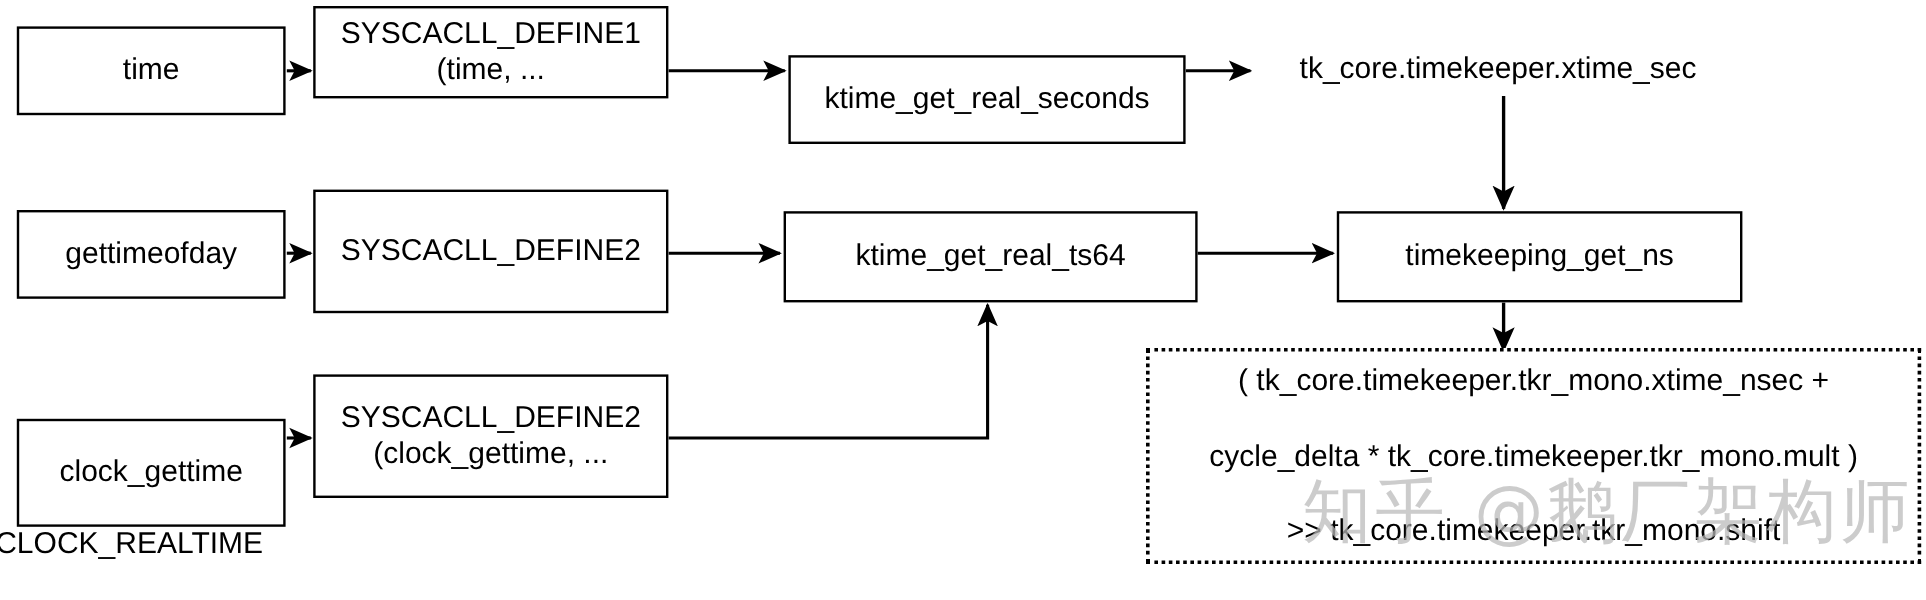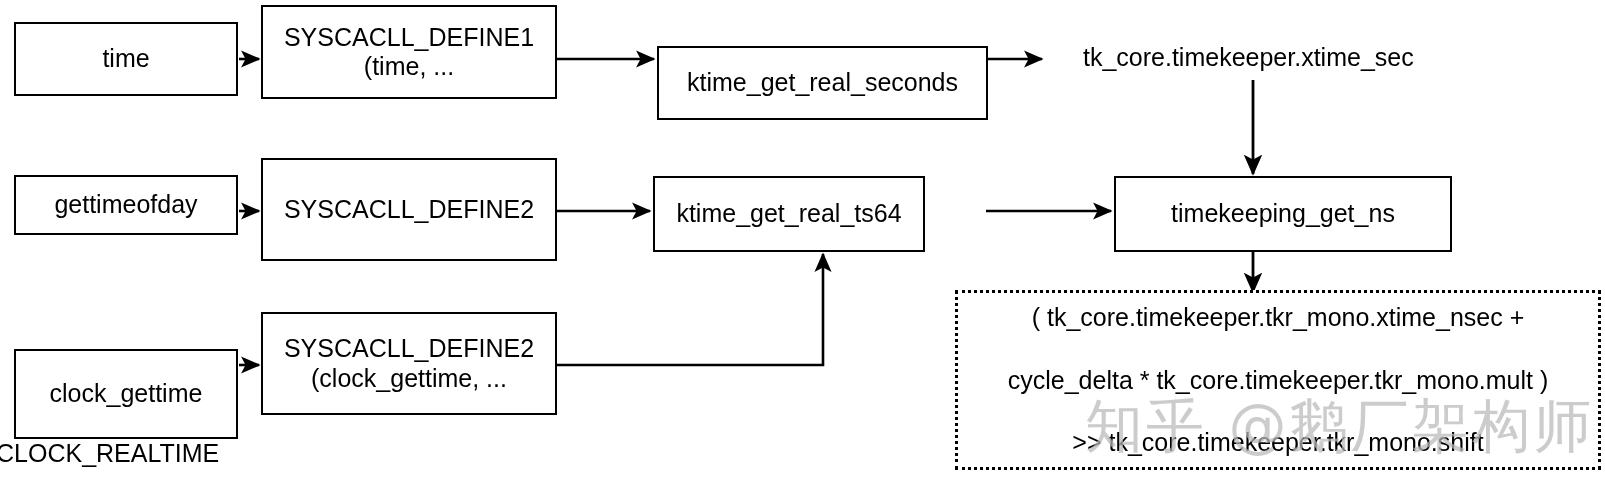--- a/index.html
+++ b/index.html
@@ -109,47 +109,47 @@
 
     <path d="M 557 365 L 823 365 L 823 254" fill="none" stroke="#000000" stroke-width="2.6" marker-end="url(#arrow)"></path>
 
     <line x1="1253" y1="252" x2="1253" y2="292" stroke="#000000" stroke-width="2.8" marker-end="url(#arrow)"></line>
   </svg>
 
   <div class="node" style="left:14px; top:22px; width:224px; height:74px;">
     <span>time</span>
   </div>
 
-  <div class="node" style="left:14px; top:175px; width:224px; height:60px;">
+  <div class="node" style="left:14px; top:175px; width:224px; height:74px;">
     <span>gettimeofday</span>
   </div>
 
   <div class="node" style="left:14px; top:329px; width:224px; height:90px;margin-top:20px;">
     <span>clock_gettime</span>
   </div>
 
-  <div class="node" style="left:261px; top:5px; width:296px; height:94px;">
+  <div class="node" style="left:261px; top:5px; width:296px; height:77px;">
     <span class="l2">SYSCACLL_DEFINE1</span>
     <span class="l2">(time, ...</span>
   </div>
 
   <div class="node" style="left:261px; top:158px; width:296px; height:103px;">
     <span class="l2">SYSCACLL_DEFINE2</span>
   </div>
 
   <div class="node" style="left:261px; top:312px; width:296px; height:103px;">
     <span class="l2">SYSCACLL_DEFINE2</span>
     <span class="l2">(clock_gettime, ...</span>
   </div>
 
   <div class="node" style="left:657px; top:22px; width:331px; height:74px;margin-top:24px;">
     <span>ktime_get_real_seconds</span>
   </div>
 
-  <div class="node" style="left:653px; top:176px; width:272px; height:76px;text-align:center;">
+  <div class="node" style="left:653px; top:176px; width:345px; height:76px;text-align:center;">
     <span>ktime_get_real_ts64</span>
   </div>
 
   <div class="plain-label" style="left:1047px; top:44px;margin-left:36px;">
     <span>tk_core.timekeeper.xtime_sec</span>
   </div>
 
   <div class="node" style="left:1114px; top:176px; width:338px; height:76px;">
     <span>timekeeping_get_ns</span>
   </div>

